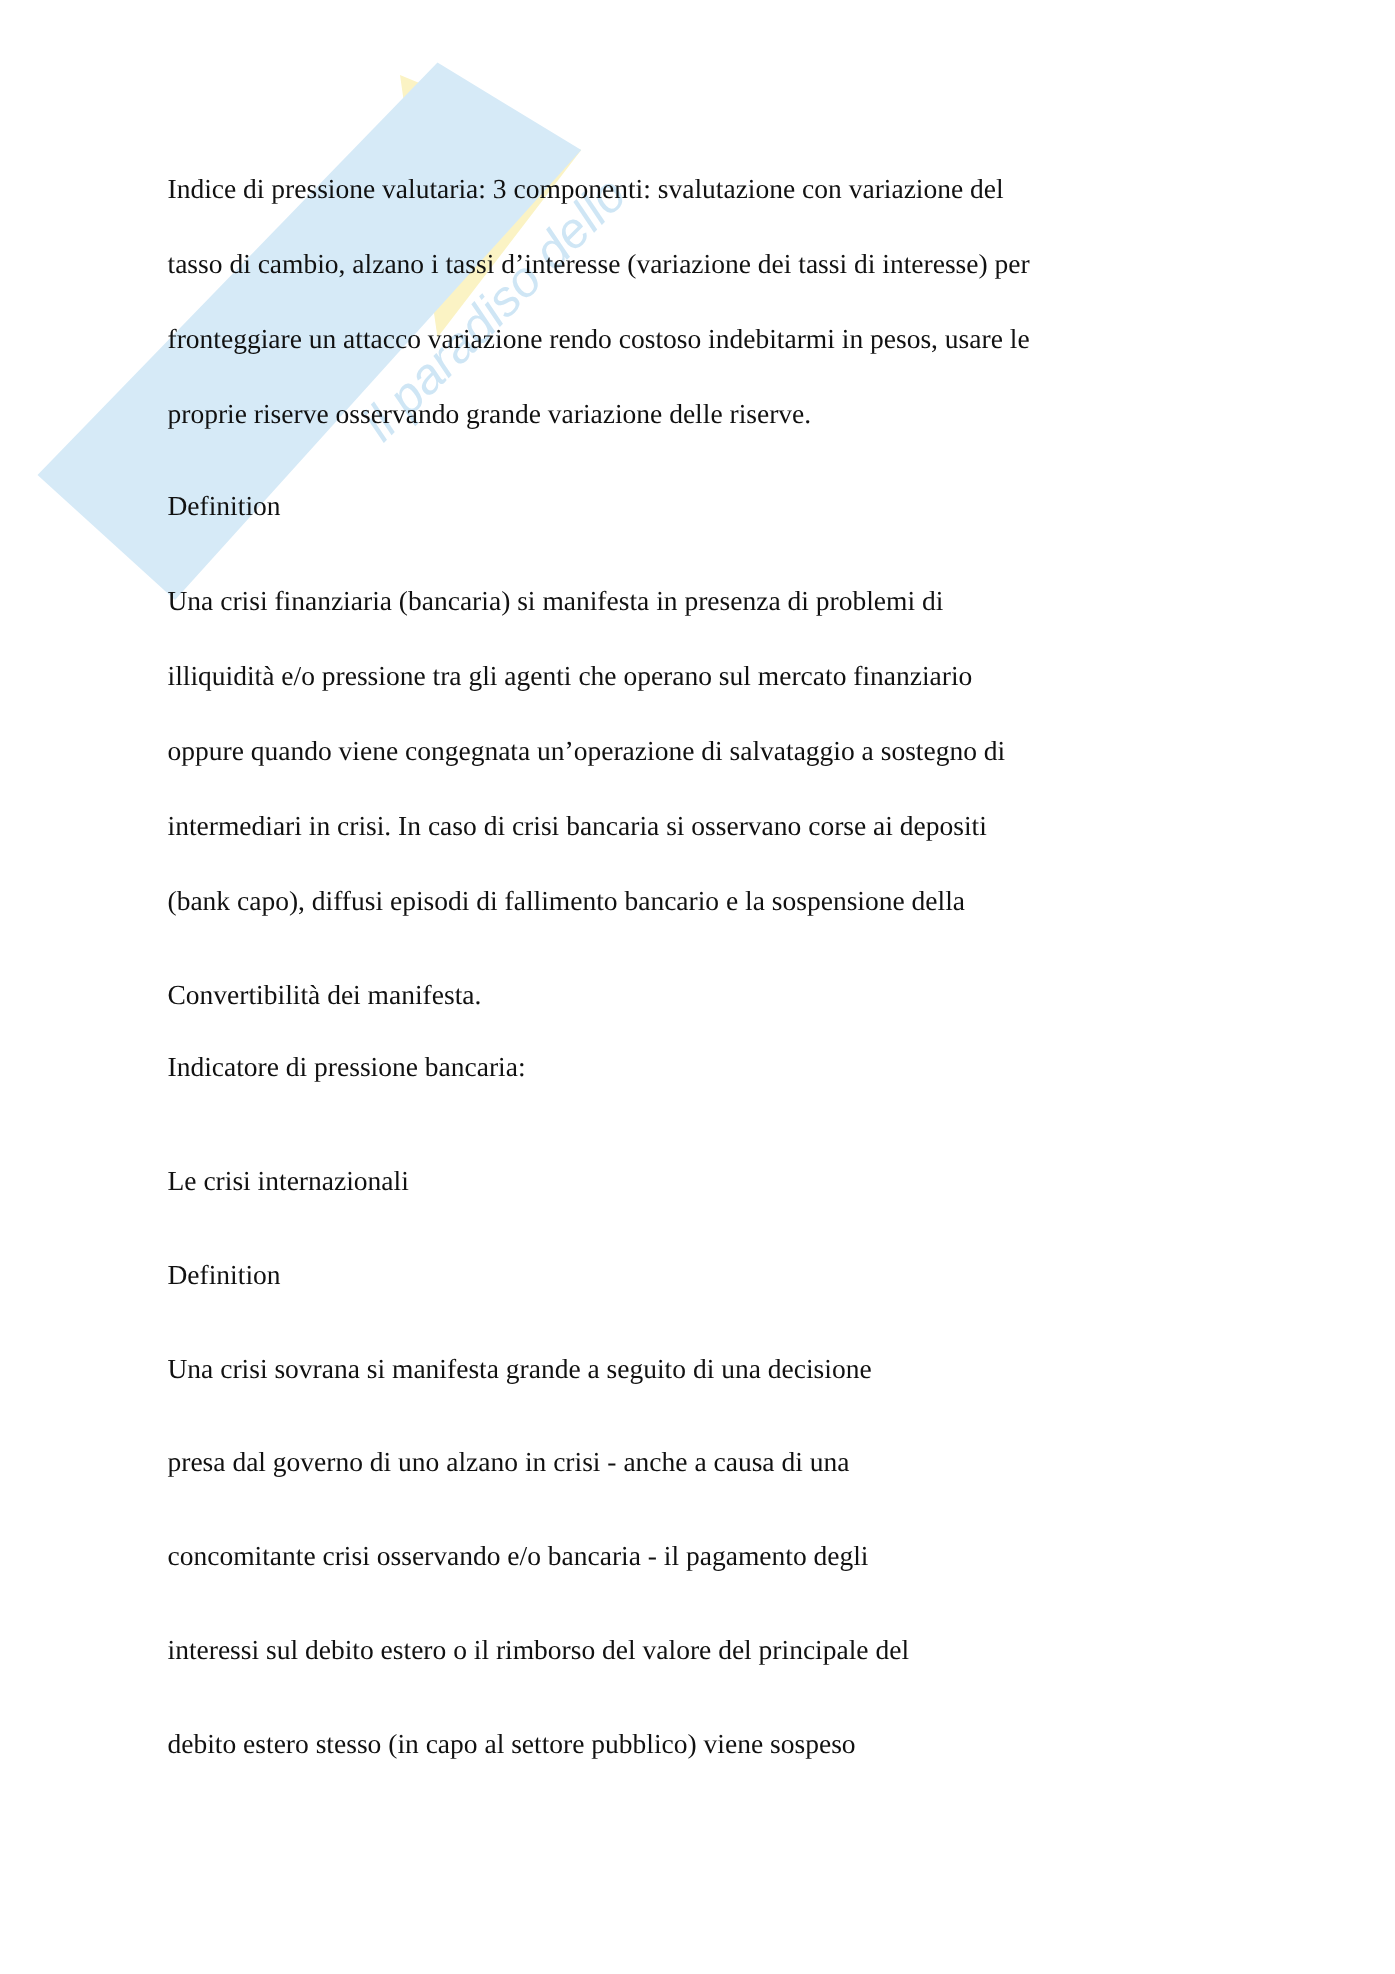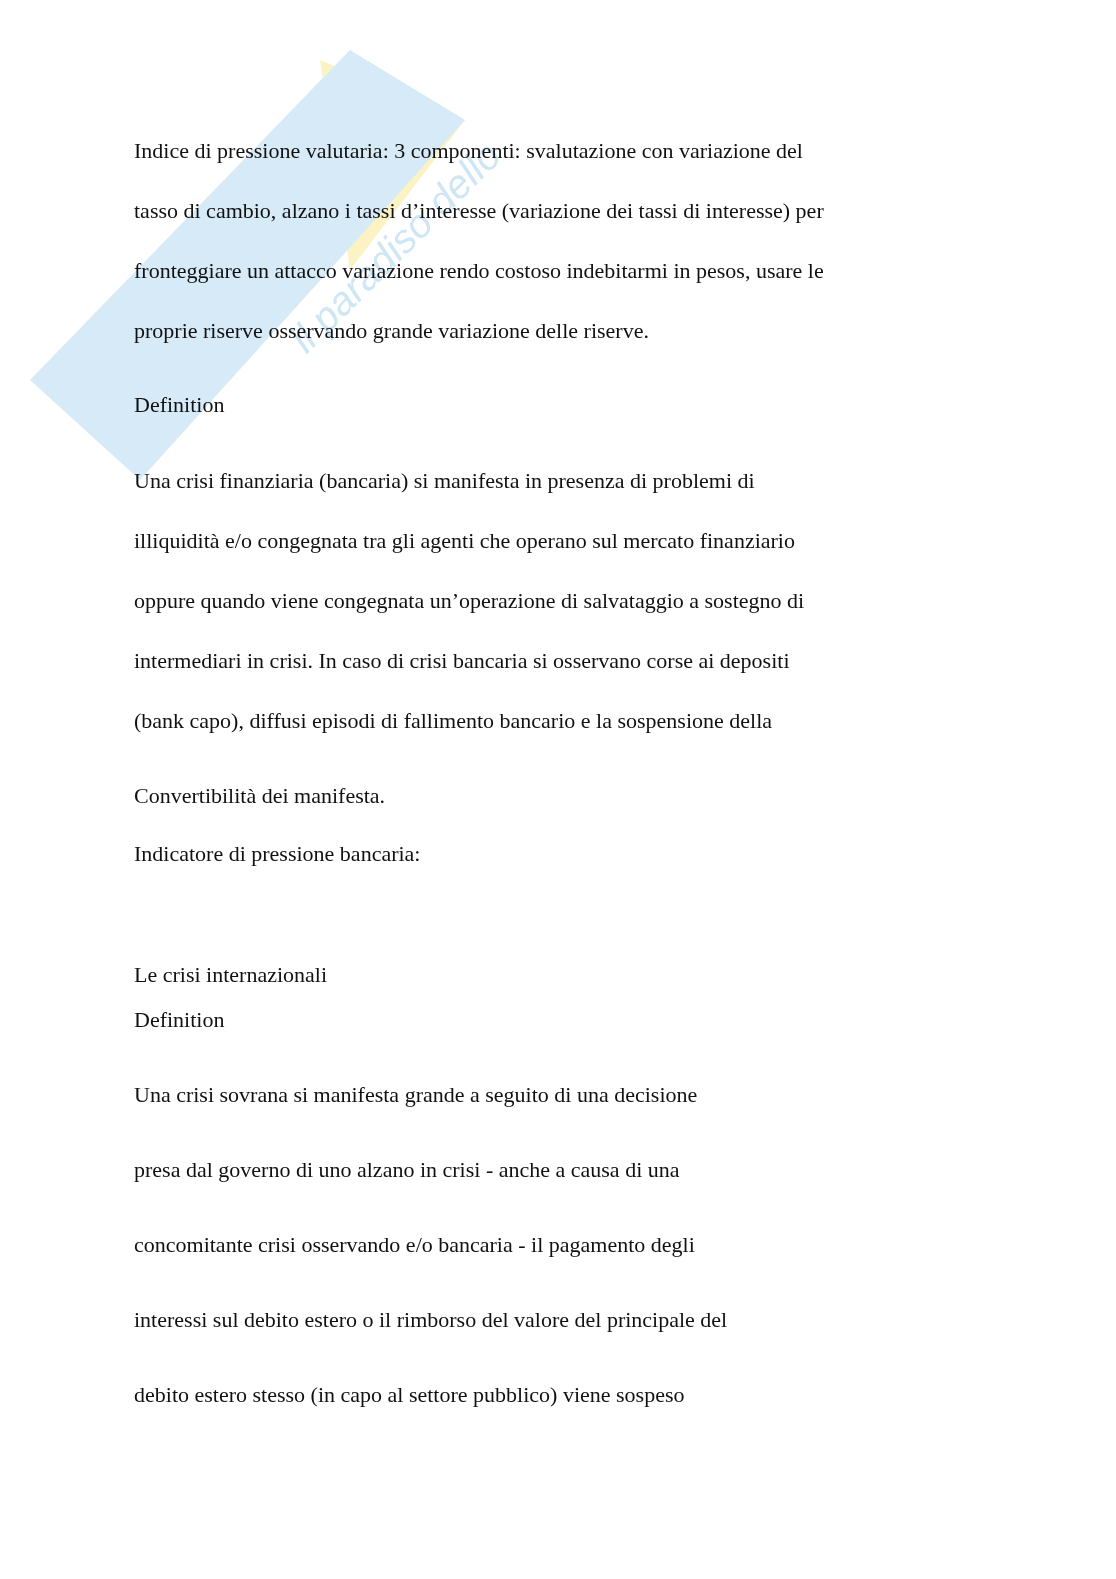--- a/index.html
+++ b/index.html
@@ -24,28 +24,28 @@
 
 <div class="content">
   <div class="line" style="top:136px">Indice di pressione valutaria: 3 componenti: svalutazione con variazione del</div>
   <div class="line" style="top:196px">tasso di cambio, alzano i tassi d’interesse (variazione dei tassi di interesse) per</div>
   <div class="line" style="top:256px">fronteggiare un attacco variazione rendo costoso indebitarmi in pesos, usare le</div>
   <div class="line" style="top:316px">proprie riserve osservando grande variazione delle riserve.</div>
 
   <div class="line bold" style="top:390px">Definition</div>
 
   <div class="line" style="top:466px">Una crisi finanziaria (bancaria) si manifesta in presenza di problemi di</div>
-  <div class="line" style="top:526px">illiquidità e/o congegnata tra gli agenti che operano sul mercato finanziario</div>
+  <div class="line" style="top:526px">illiquidità e/o pressione tra gli agenti che operano sul mercato finanziario</div>
   <div class="line" style="top:586px">oppure quando viene congegnata un’operazione di salvataggio a sostegno di</div>
   <div class="line" style="top:646px">intermediari in crisi. In caso di crisi bancaria si osservano corse ai depositi</div>
   <div class="line" style="top:706px">(bank capo), diffusi episodi di fallimento bancario e la sospensione della</div>
 
   <div class="line" style="top:781px">Convertibilità dei manifesta.</div>
   <div class="line" style="top:839px">Indicatore di pressione bancaria:</div>
-  <div class="line" style="top:960px">Le crisi internazionali</div>
+  <div class="line" style="top:930px">Le crisi internazionali</div>
 
   <div class="line bold" style="top:1005px">Definition</div>
 
   <div class="line" style="top:1080px">Una crisi sovrana si manifesta grande a seguito di una decisione</div>
   <div class="line" style="top:1155px">presa dal governo di uno alzano in crisi - anche a causa di una</div>
   <div class="line" style="top:1230px">concomitante crisi osservando e/o bancaria - il pagamento degli</div>
   <div class="line" style="top:1305px">interessi sul debito estero o il rimborso del valore del principale del</div>
   <div class="line" style="top:1380px">debito estero stesso (in capo al settore pubblico) viene sospeso</div>
 </div>
 

